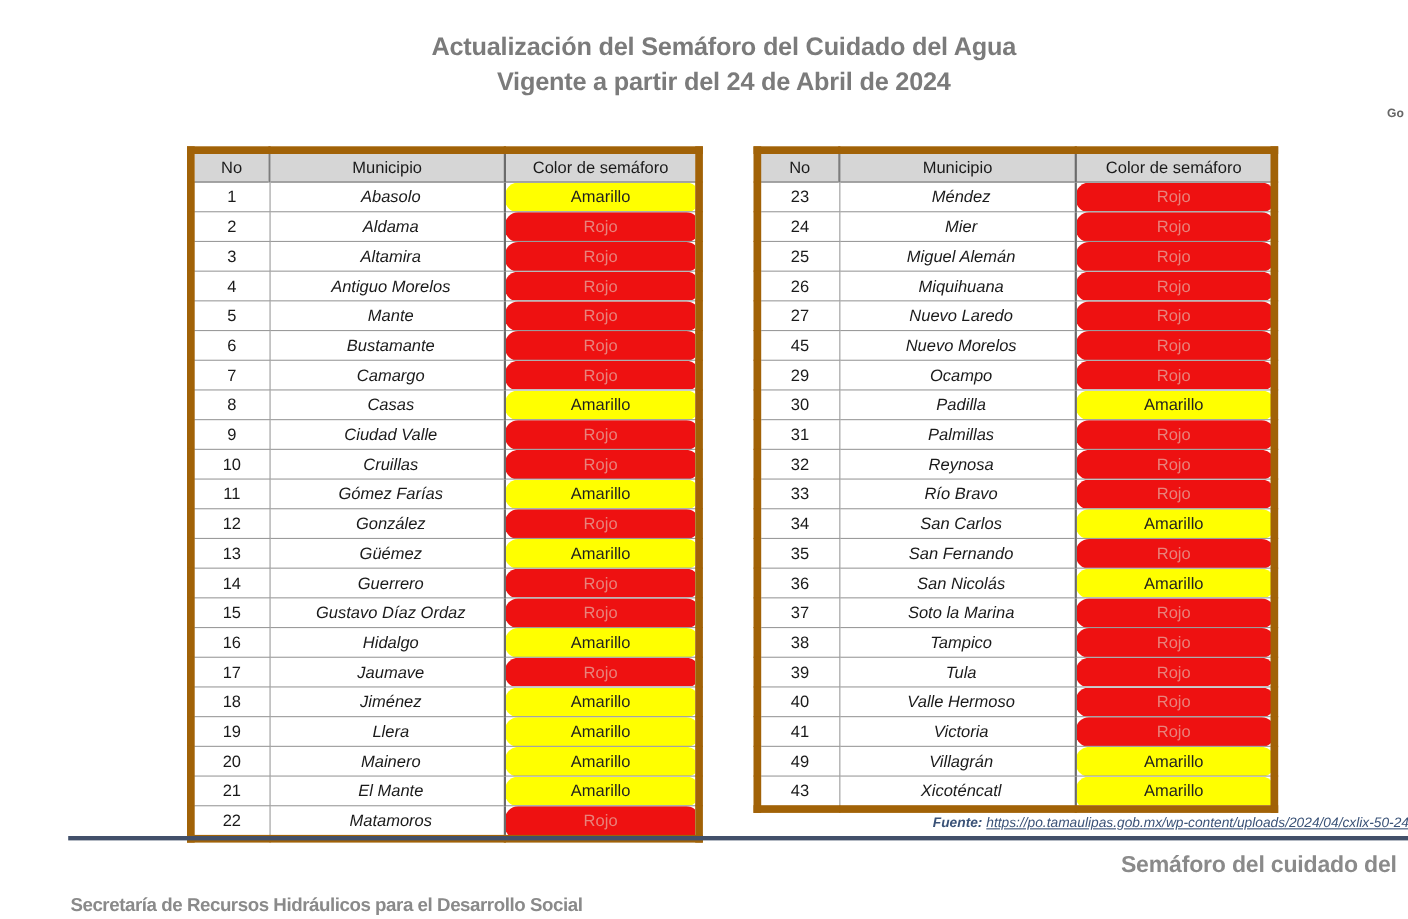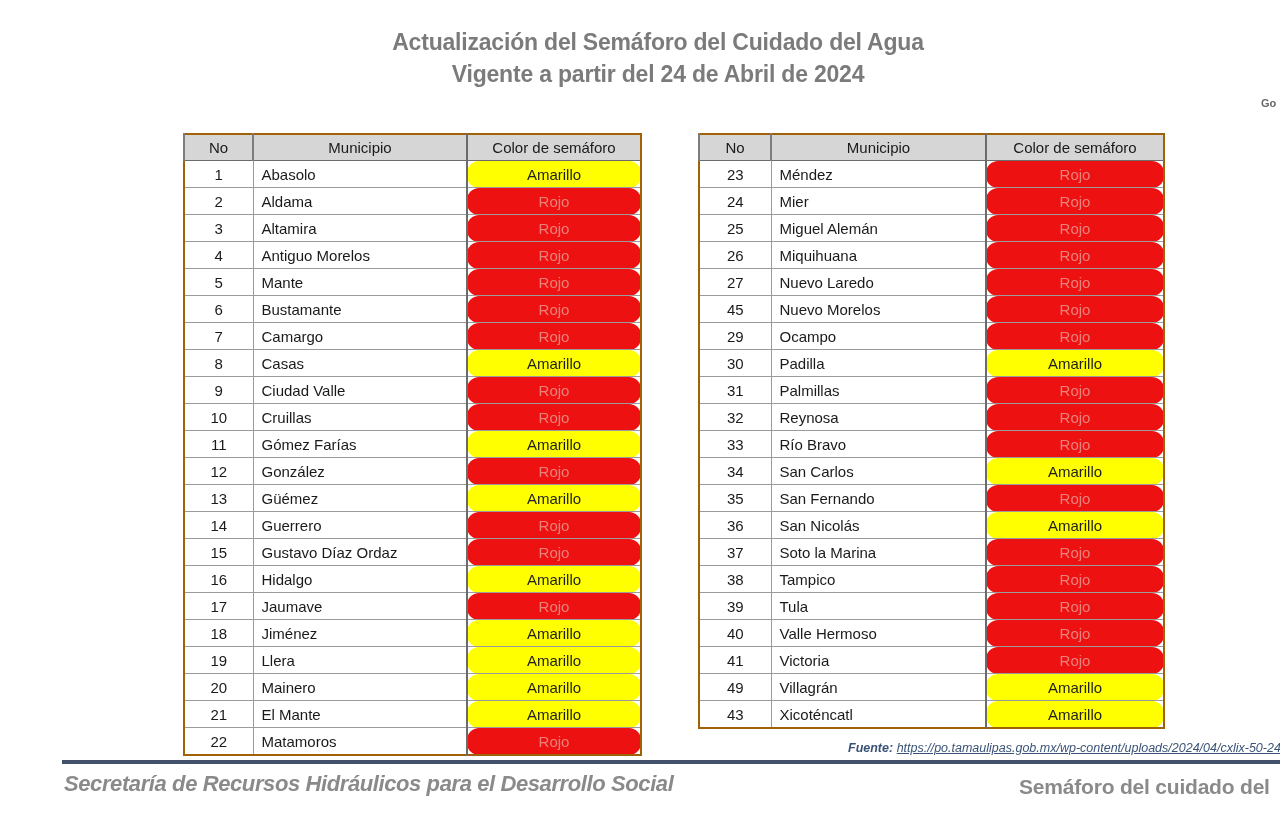--- a/index.html
+++ b/index.html
@@ -25,45 +25,45 @@
   }
   table.sem{
     border-collapse:collapse;position:absolute;top:133px;table-layout:fixed;
     font-size:15px;color:#1A1A1A;
   }
   #table-left{left:170px;width:457px;}
   #table-right{left:685px;width:465px;}
   table.sem th, table.sem td{
     border:1px solid #9B9B9B;overflow:hidden;white-space:nowrap;
   }
-  table.sem{border:2px solid #a16207;margin-left:13px;}
+  table.sem{border:7px solid #a16207;}
   table.sem th{
     background:var(--header-bg);height:23px;font-weight:normal;text-align:center;
     border-bottom:1px solid #6B6B6B;border-left:2px solid #7d7d7d;
   }
   table.sem td{height:24px;}
   table.sem td.c-no{text-align:center;}
-  table.sem td.c-mun{text-align:left;padding-left:8px;}
+  table.sem td.c-mun{text-align:center;padding-left:8px;font-style:italic;}
   table.sem td.c-col, table.sem th.c-col{border-left:2px solid #6B6B6B;}
   table.sem td.c-col{text-align:center;font-weight:normal;border-radius:12px;}
   #table-left .c-no{width:65px;} #table-left .c-mun{width:210px;} #table-left .c-col{width:170px;}
   #table-right .c-no{width:68px;} #table-right .c-mun{width:211px;} #table-right .c-col{width:174px;}
   td.status-rojo{background:var(--rojo-bg);color:var(--rojo-text);}
   td.status-amarillo{background:var(--ama-bg);color:var(--ama-text);}
   .fuente-line{
     position:absolute;top:741px;left:848px;white-space:nowrap;
     font-size:12.5px;font-style:italic;color:var(--link-navy);font-weight:bold;
   }
   .fuente-line a{color:var(--link-navy);text-decoration:underline;font-weight:normal;cursor:pointer;}
   .footer-divider{
     position:absolute;top:760px;left:62px;width:1218px;height:4px;background:var(--divider);
   }
   .footer-left{
-    position:absolute;top:771px;left:64px;font-size:22px;font-weight:bold;
-    color:var(--footer-gray);letter-spacing:-0.4px;white-space:nowrap;font-style:italic;
+    position:absolute;top:813px;left:64px;font-size:17px;font-weight:bold;
+    color:var(--footer-gray);letter-spacing:-0.4px;white-space:nowrap;
   }
   .footer-right{
     position:absolute;top:775px;left:1019px;font-size:21px;font-weight:bold;
     color:var(--footer-gray);letter-spacing:-0.2px;white-space:nowrap;
   }
 </style>
 </head>
 <body>
 
 <div class="page-title">

